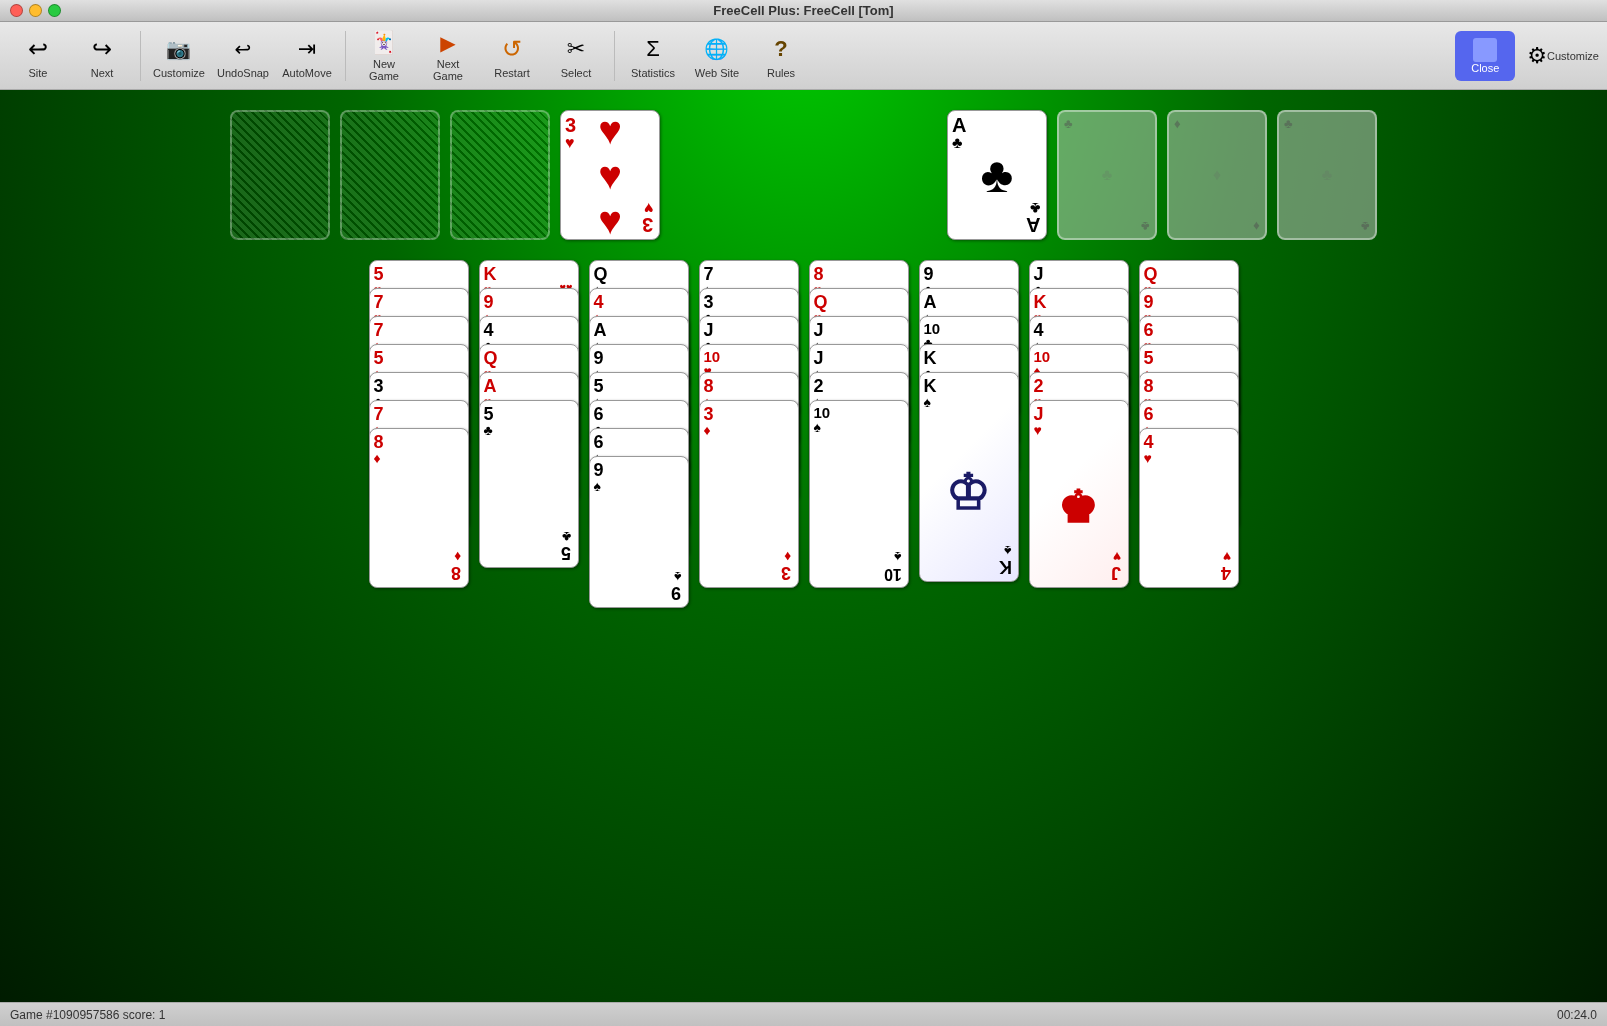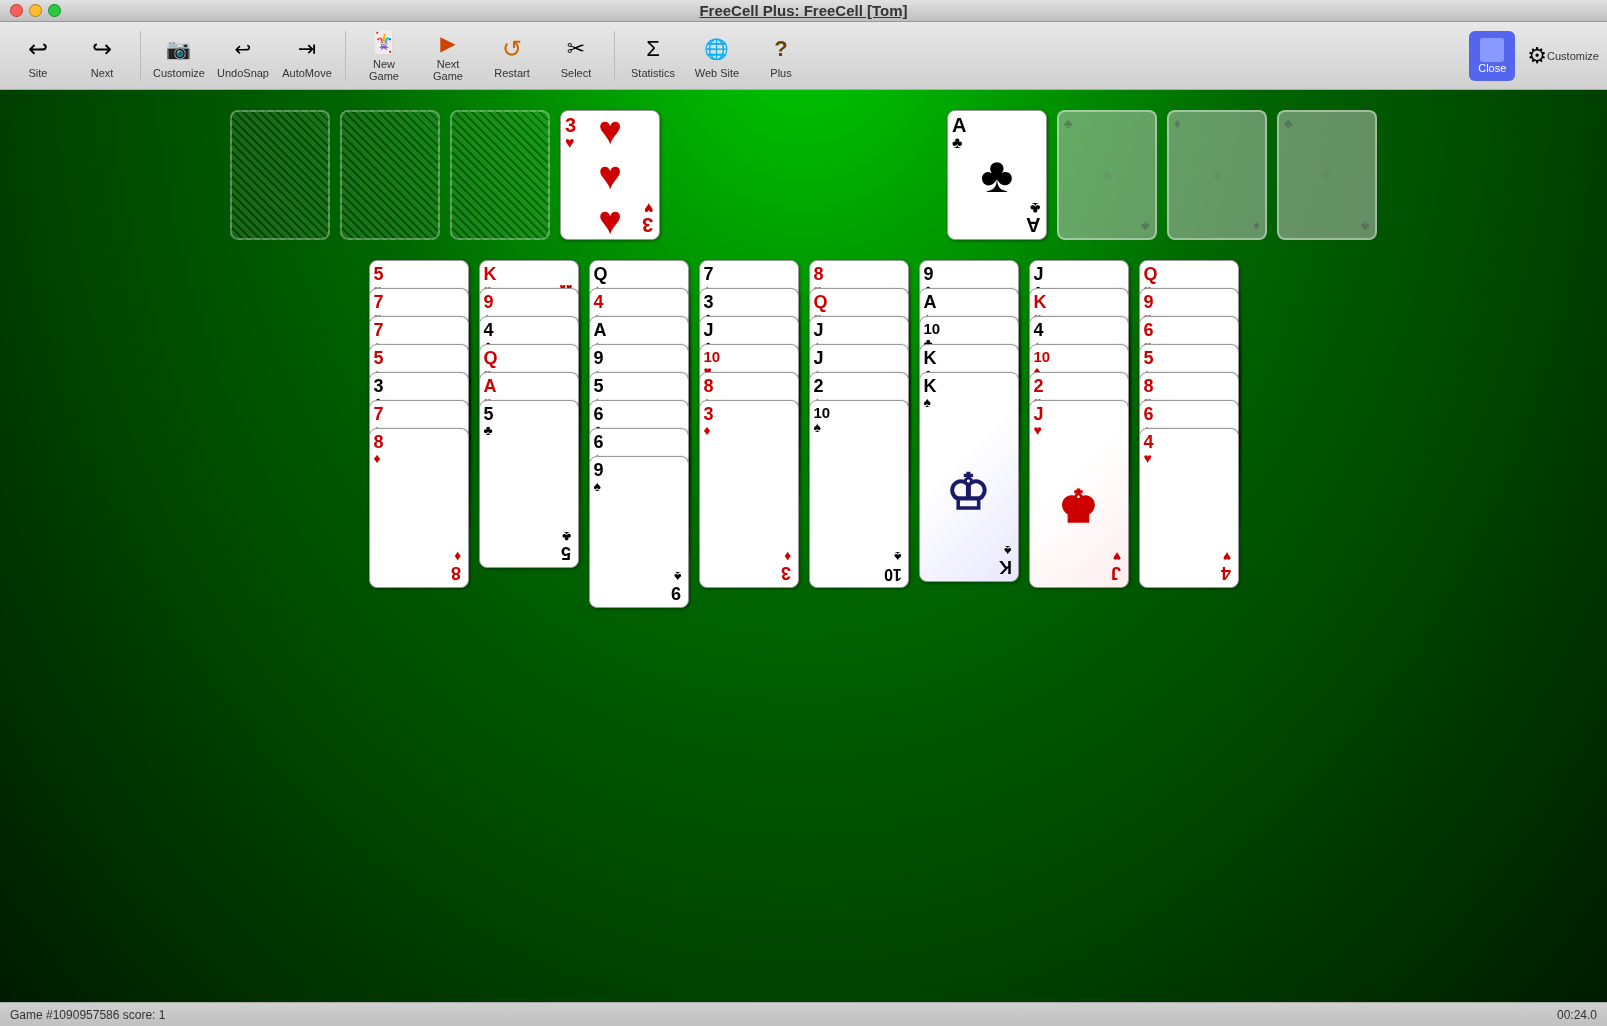--- a/index.html
+++ b/index.html
@@ -17,24 +17,23 @@
       width: 100%;
       height: 22px;
       background: linear-gradient(to bottom, #e0e0e0, #c0c0c0);
       display: flex;
       align-items: center;
       justify-content: center;
       border-bottom: 1px solid #999;
       position: relative;
     }
     #titlebar-title {
-      font-size: 15px;
+      font-size: 13px;
       font-weight: bold;
       color: #333;
-      text-decoration: underline;
     }
     .window-buttons {
       position: absolute;
       left: 10px;
       display: flex;
       gap: 6px;
       align-items: center;
     }
     .win-btn {
       width: 13px;
@@ -86,21 +85,21 @@
     .toolbar-separator {
       width: 1px;
       height: 50px;
       background: #bbb;
       margin: 0 4px;
     }
     .toolbar-spacer { flex: 1; }
 
     
     .toolbar-close {
-      width: 46px;
+      width: 60px;
       height: 50px;
       background: #5566ee;
       border-radius: 6px;
       display: flex;
       flex-direction: column;
       align-items: center;
       justify-content: center;
       cursor: pointer;
       margin-right: 8px;
     }
@@ -355,21 +354,21 @@
   <div class="toolbar-item">
     <div class="icon icon-stats"></div>
     <span class="label">Statistics</span>
   </div>
   <div class="toolbar-item">
     <div class="icon icon-website"></div>
     <span class="label">Web Site</span>
   </div>
   <div class="toolbar-item">
     <div class="icon icon-rules"></div>
-    <span class="label">Plus</span>
+    <span class="label">Rules</span>
   </div>
   <div class="toolbar-spacer"></div>
   <div class="toolbar-close">
     <div style="width:24px;height:24px;background:#8899ff;border-radius:3px;"></div>
     <span class="label">Close</span>
   </div>
   <div class="toolbar-customize">
     <div class="icon icon-customize"></div>
     <span class="label">Customize</span>
   </div>

